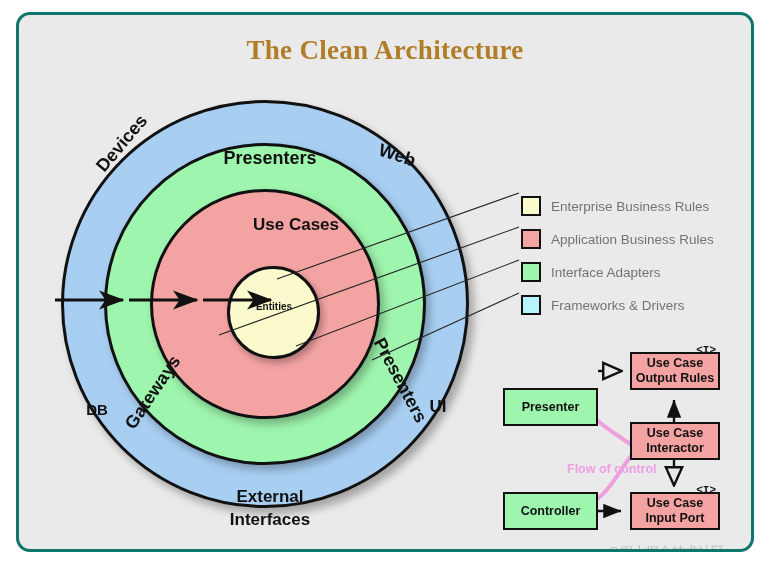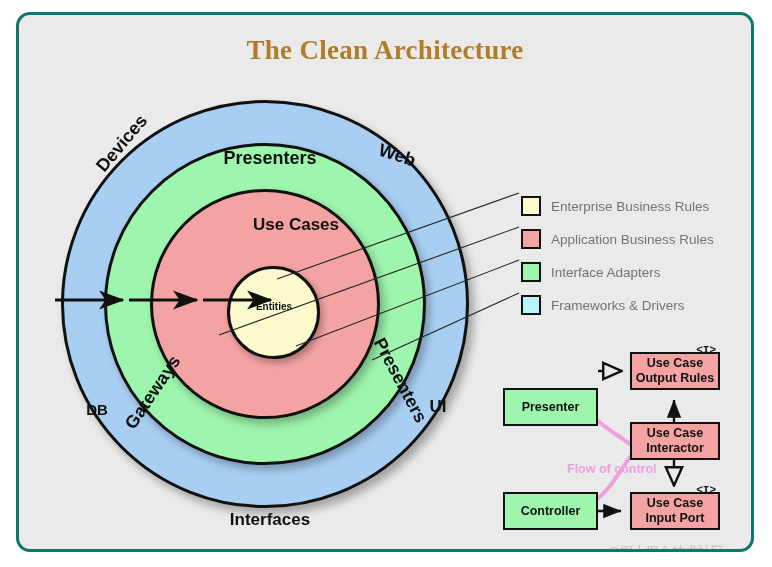--- a/index.html
+++ b/index.html
@@ -175,20 +175,21 @@
     <div class="ring" id="ring-yellow"></div>
 
     <div class="ring-label" style="left:58px; top:118px; width:90px; font-size:18px; transform:rotate(-50deg);">Devices</div>
 
     <div class="ring-label" style="left:338px; top:130px; width:80px; font-size:18px; transform:rotate(18deg);">Web</div>
 
     <div class="ring-label" style="left:48px; top:386px; width:60px; font-size:15px;">DB</div>
 
     <div class="ring-label" style="left:394px; top:382px; width:50px; font-size:17px;">UI</div>
 
+    <div class="ring-label" style="left:186px; top:472px; width:130px; font-size:17px;">External</div>
     <div class="ring-label" style="left:186px; top:495px; width:130px; font-size:17px;">Interfaces</div>
 
     <div class="ring-label" style="left:176px; top:133px; width:150px; font-size:18px;">Presenters</div>
 
     <div class="ring-label" style="left:80px; top:367px; width:108px; font-size:18px; transform:rotate(-56deg);">Gateways</div>
 
     <div class="ring-label" style="left:323px; top:355px; width:116px; font-size:18px; transform:rotate(62deg);">Presenters</div>
 
     <div class="ring-label" style="left:190px; top:200px; width:130px; font-size:17px;text-align:right;">Use Cases</div>
 

